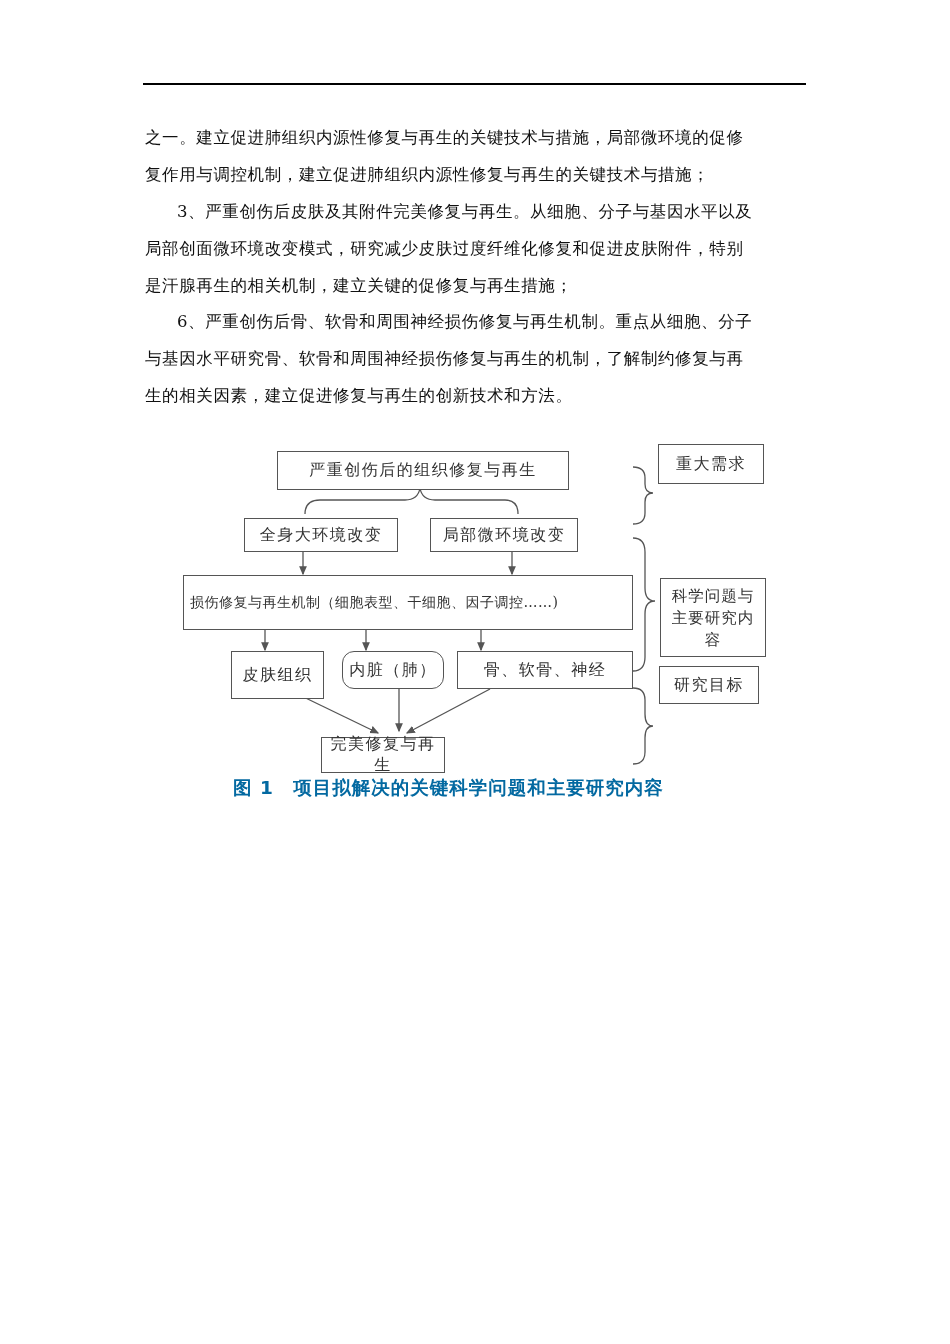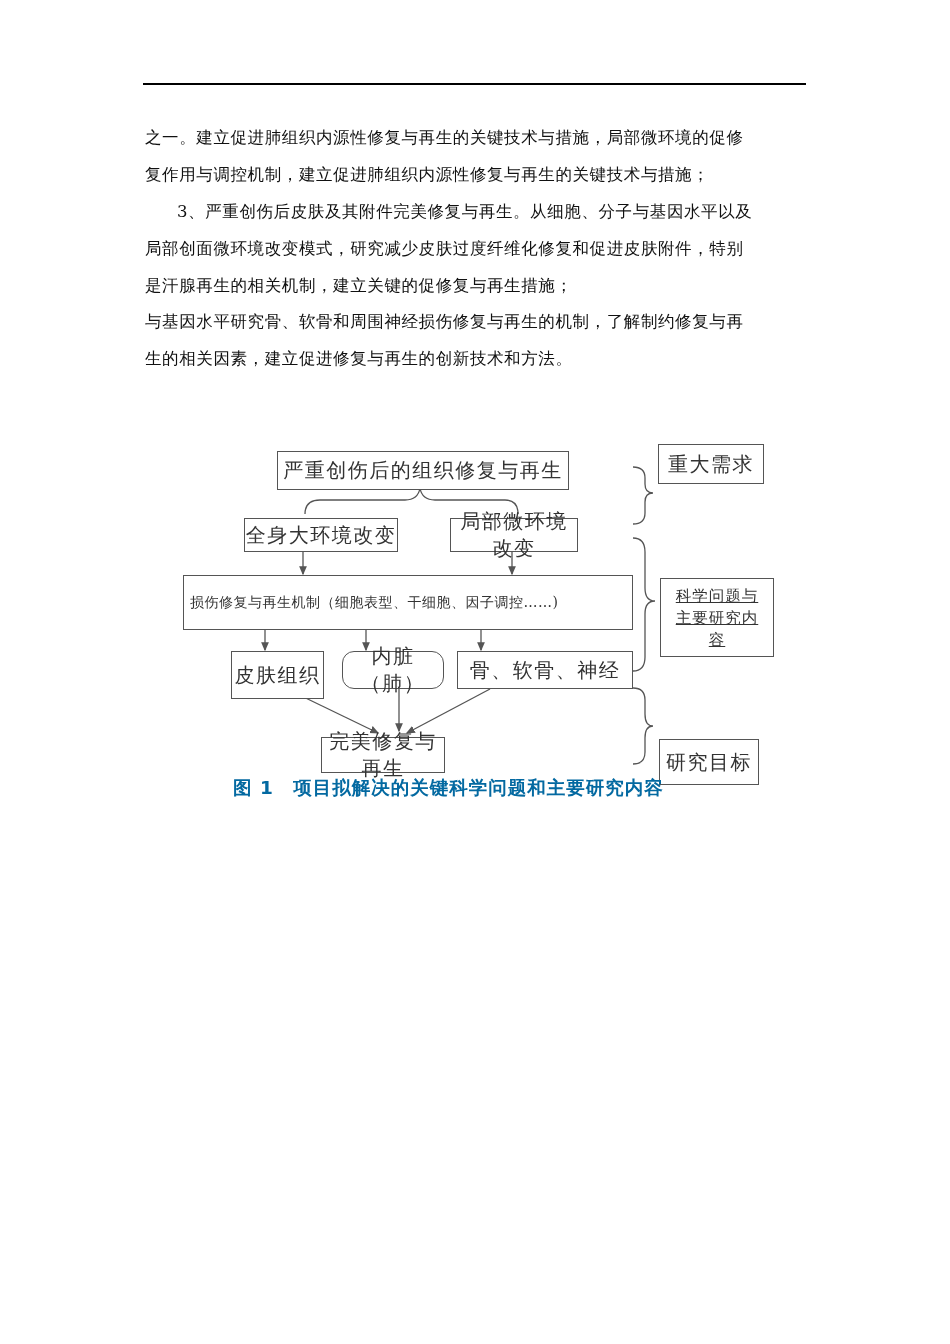--- a/index.html
+++ b/index.html
@@ -3,21 +3,21 @@
 <meta charset="utf-8">
 <style>
   html, body { margin:0; padding:0; background:#ffffff; }
   body { width:950px; height:1344px; position:relative; overflow:hidden;
          font-family:"DejaVu Serif", "Liberation Serif", serif; color:#111; }
   .rule { position:absolute; left:143px; top:83px; width:663px; height:2px; background:#000; }
   .para { position:absolute; left:145px; width:660px; font-size:16.5px; line-height:37px; letter-spacing:0.6px; }
   .para .line { display:block; white-space:nowrap; }
   .indent { padding-left:32px; }
   .diagram { position:absolute; left:0; top:0; width:950px; height:800px; }
-  .box { position:absolute; border:1.5px solid #555; background:#fff; font-size:20px; color:#333;
+  .box { position:absolute; border:1.5px solid #555; background:#fff; font-size:16px; color:#333;
          display:flex; align-items:center; justify-content:center; text-align:center; letter-spacing:1.5px;
          box-sizing:border-box; }
   .box.small { font-size:14px; letter-spacing:0.5px; flex-direction:column; align-items:flex-start; padding-left:6px; line-height:21px; }
   .box.multi { flex-direction:column; line-height:22px; font-size:15.5px; letter-spacing:1px; }
   .caption { position:absolute; left:233px; top:775px; font-size:18.5px; font-weight:bold; letter-spacing:1px; white-space:nowrap;
              font-family:"DejaVu Sans", "Liberation Sans", sans-serif; color:#0369a1; }
   svg.lines { position:absolute; left:0; top:0; }
 </style>
 </head>
 <body>
@@ -29,20 +29,21 @@
   <span class="line">复作用与调控机制，建立促进肺组织内源性修复与再生的关键技术与措施；</span>
 </div>
 
 <div class="para" style="top:193px;">
   <span class="line indent">3、严重创伤后皮肤及其附件完美修复与再生。从细胞、分子与基因水平以及</span>
   <span class="line">局部创面微环境改变模式，研究减少皮肤过度纤维化修复和促进皮肤附件，特别</span>
   <span class="line">是汗腺再生的相关机制，建立关键的促修复与再生措施；</span>
 </div>
 
 <div class="para" style="top:303px;">
+  <span class="line indent">6、严重创伤后骨、软骨和周围神经损伤修复与再生机制。重点从细胞、分子</span>
   <span class="line">与基因水平研究骨、软骨和周围神经损伤修复与再生的机制，了解制约修复与再</span>
   <span class="line">生的相关因素，建立促进修复与再生的创新技术和方法。</span>
 </div>
 
 <div class="diagram">
   <svg class="lines" width="950" height="800">
     <defs>
       <marker id="arr" markerWidth="8" markerHeight="8" refX="6" refY="4" orient="auto">
         <path d="M0,1 L7,4 L0,7 Z" fill="#555"></path>
       </marker>
@@ -61,34 +62,34 @@
     <line x1="399" y1="689" x2="399" y2="731" stroke="#555" stroke-width="1.3" marker-end="url(#arr)"></line>
     <line x1="490" y1="689" x2="407" y2="733" stroke="#555" stroke-width="1.3" marker-end="url(#arr)"></line>
 
     <path d="M633,467 Q645,467 645,478 L645,484 Q645,493 653,493 Q645,493 645,502 L645,513 Q645,524 633,524" fill="none" stroke="#555" stroke-width="1.3"></path>
     <path d="M633,538 Q645,538 645,552 L645,588 Q645,601 655,601 Q645,601 645,614 L645,657 Q645,671 633,671" fill="none" stroke="#555" stroke-width="1.3"></path>
     <path d="M633,688 Q645,688 645,700 L645,714 Q645,726 653,726 Q645,726 645,738 L645,752 Q645,764 633,764" fill="none" stroke="#555" stroke-width="1.3"></path>
   </svg>
 
   <div class="box" style="left:277px; top:451px; width:292px; height:39px;">严重创伤后的组织修复与再生</div>
   <div class="box" style="left:244px; top:518px; width:154px; height:34px;">全身大环境改变</div>
-  <div class="box" style="left:430px; top:518px; width:128px; height:34px;margin-left:20px;">局部微环境改变</div>
+  <div class="box" style="left:430px; top:518px; width:148px; height:34px;">局部微环境改变</div>
 
   <div class="box small" style="left:183px; top:575px; width:450px; height:55px;">
     <span>损伤修复与再生机制（细胞表型、干细胞、因子调控……)</span>
   </div>
 
   <div class="box" style="left:231px; top:651px; width:93px; height:48px;">皮肤组织</div>
   <div class="box" style="left:342px; top:651px; width:102px; height:38px;border-radius:12px;">内脏（肺）</div>
   <div class="box" style="left:457px; top:651px; width:176px; height:38px;">骨、软骨、神经</div>
 
   <div class="box" style="left:321px; top:737px; width:124px; height:36px;">完美修复与再生</div>
 
   <div class="box" style="left:658px; top:444px; width:106px; height:40px;">重大需求</div>
-  <div class="box multi" style="left:660px; top:578px; width:114px; height:79px;text-decoration:underline;">
+  <div class="box multi" style="left:660px; top:578px; width:106px; height:79px;">
     <span>科学问题与</span>
     <span>主要研究内</span>
     <span>容</span>
   </div>
-  <div class="box" style="left:659px; top:739px; width:100px; height:46px;">研究目标</div>
+  <div class="box" style="left:659px; top:666px; width:100px; height:38px;">研究目标</div>
 </div>
 
 <div class="caption">图 1　项目拟解决的关键科学问题和主要研究内容</div>
 
 </body></html>

